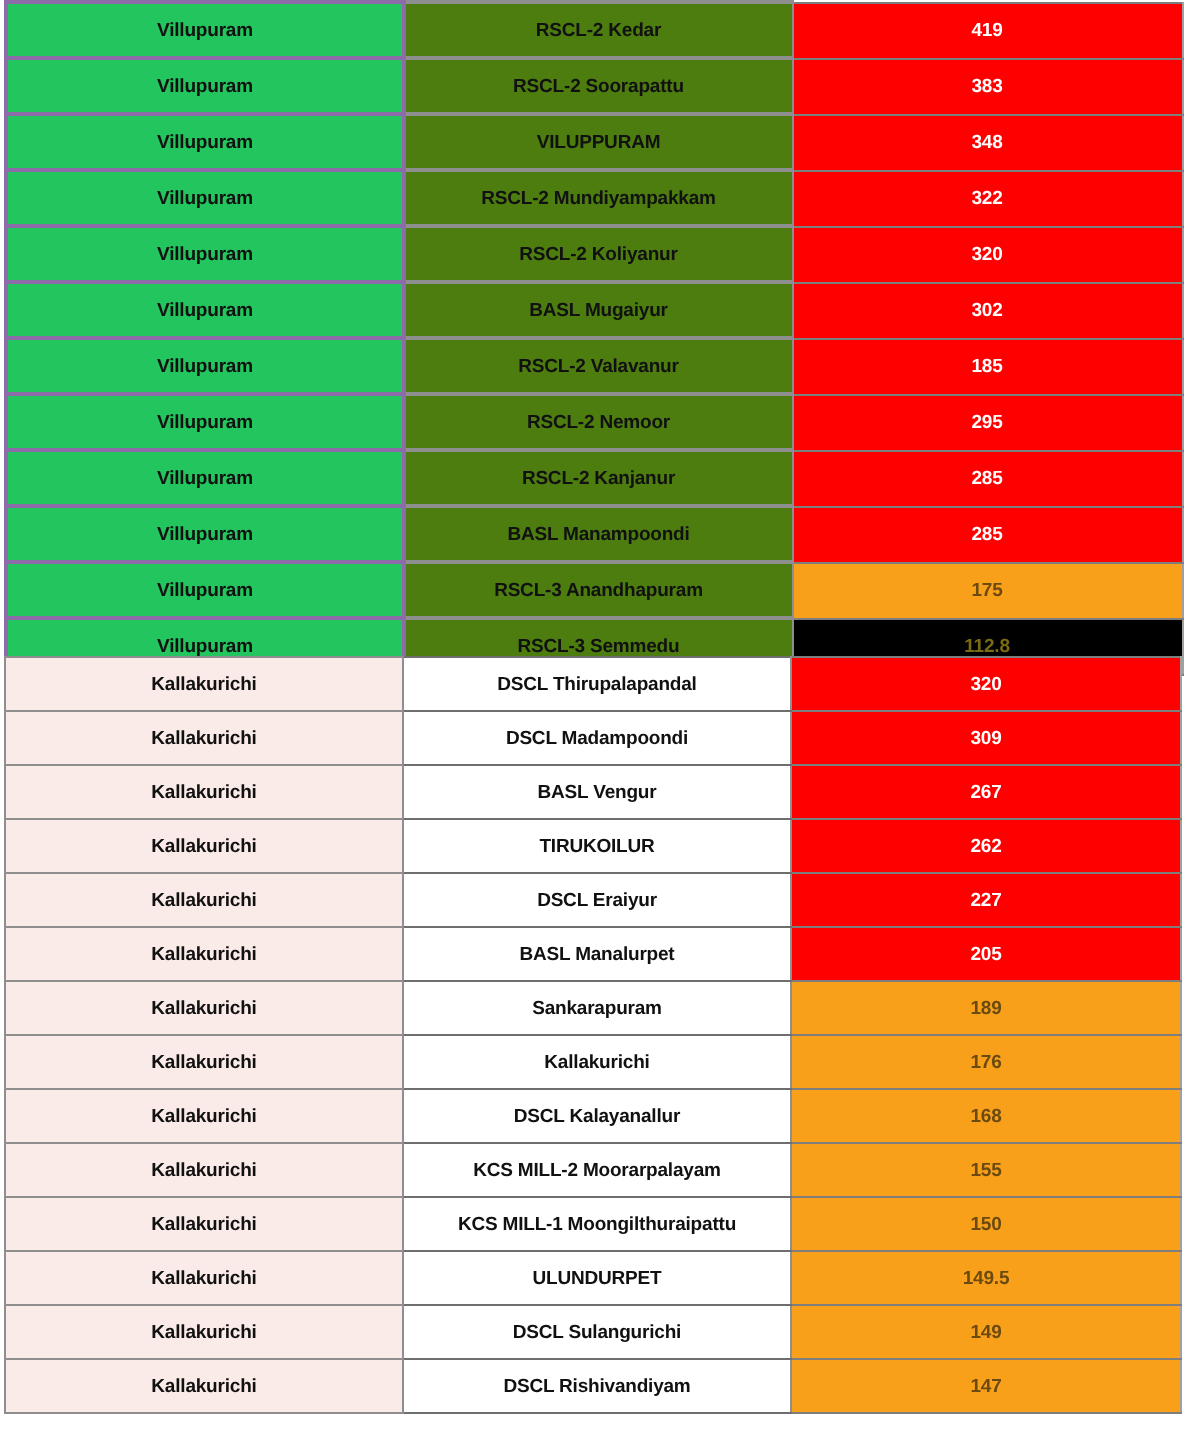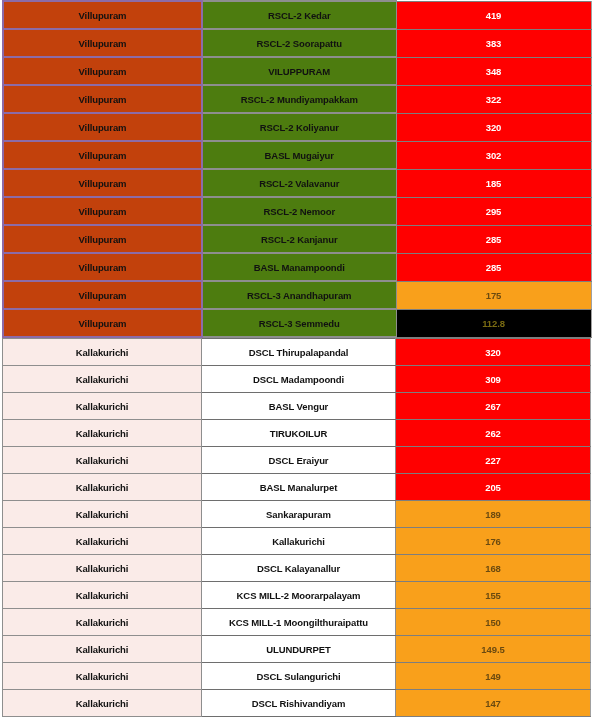--- a/index.html
+++ b/index.html
@@ -45,21 +45,21 @@
 
   
   .col-district { width: 199px; }
   .col-name     { width: 194px; }
   .col-value    { width: 195px; }
 
   
   #table-villupuram { top: 0px; }
 
   #table-villupuram td.cell-district {
-    background: #c2410c;
+    background: #22c55e;
     color: #111111;
     border-top: 2px solid #8C6BA8;
     border-bottom: 2px solid #8C6BA8;
     border-left: 2px solid #8C6BA8;
     border-right: 2px solid #8C6BA8;
     font-size: 9.5px;
   }
   #table-villupuram td.cell-name {
     background: #4d7c0f;
     color: #111111;
@@ -69,21 +69,21 @@
     border-right: 1px solid #8E8E8E;
   }
   #table-villupuram td.cell-value {
     border-top: 1px solid #7E7E7E;
     border-bottom: 1px solid #7E7E7E;
     border-left: 1px solid #7E7E7E;
     border-right: 1px solid #A0A0A0;
   }
 
   
-  #table-kallakurichi { top: 338px; }
+  #table-kallakurichi { top: 328px; }
 
   #table-kallakurichi td.cell-district {
     background: #FAEBE8;
     color: #111111;
     border-top: 1.5px solid #8E8E8E;
     border-bottom: 1.5px solid #8E8E8E;
     border-left: 1.5px solid #8E8E8E;
     border-right: 1.5px solid #8E8E8E;
   }
   #table-kallakurichi td.cell-name {

